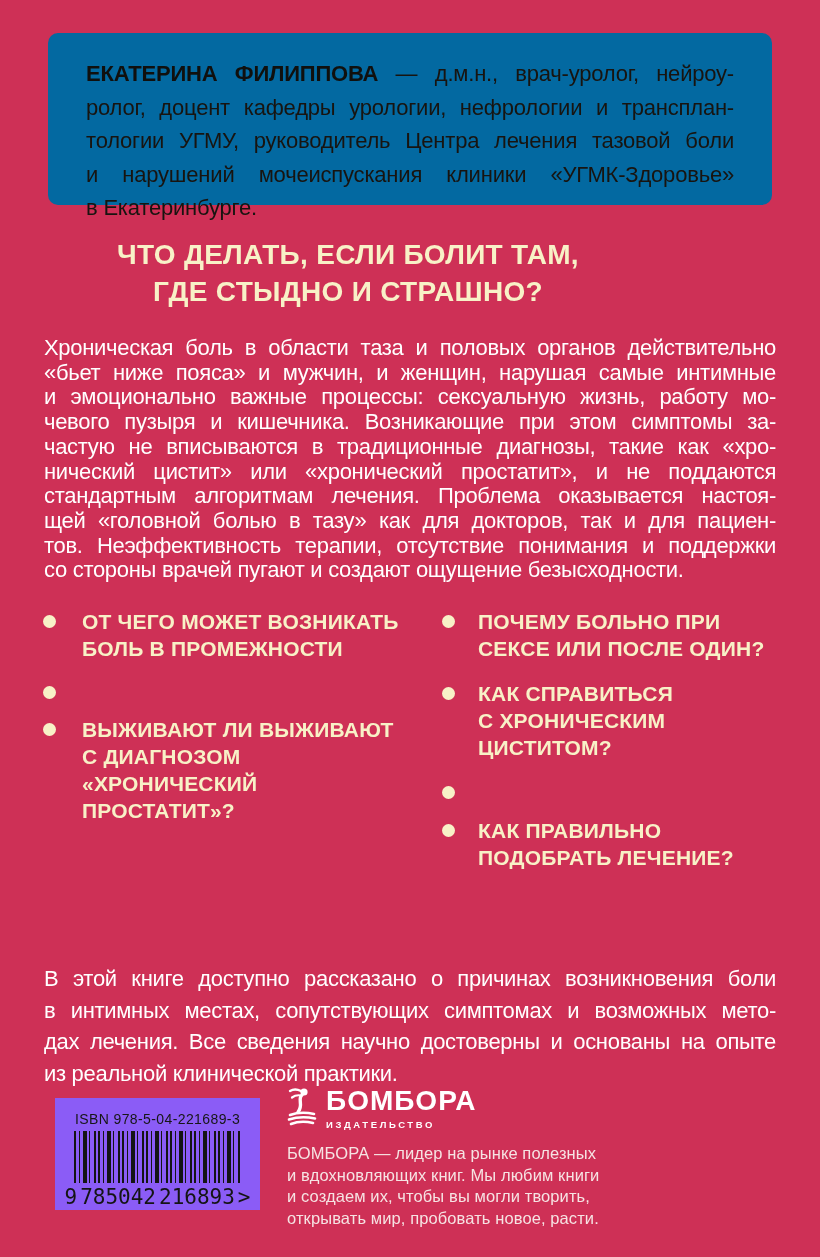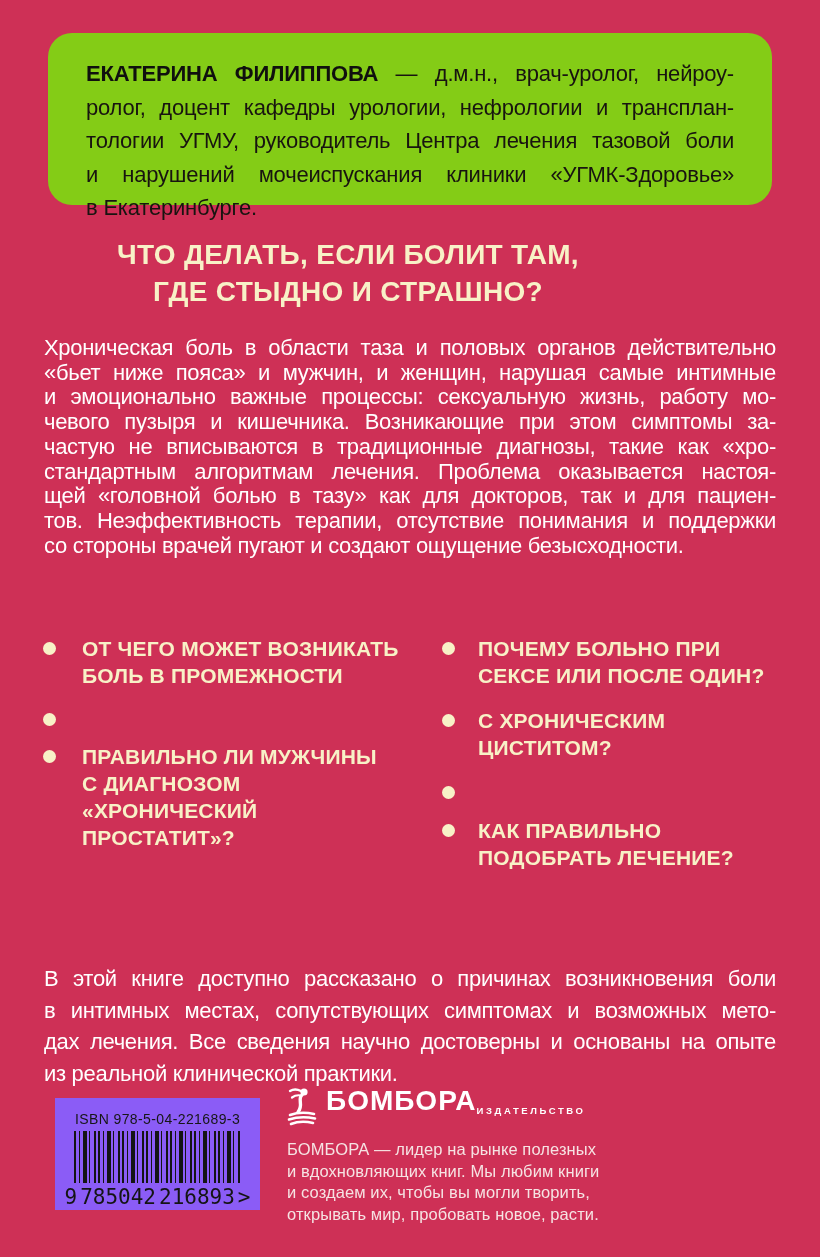--- a/index.html
+++ b/index.html
@@ -8,21 +8,21 @@
     background:#CE3056;
     font-family:"Liberation Sans", sans-serif;
     position:relative;
     overflow:hidden;
   }
   .page{position:absolute;inset:0;}
 
   
   .author-box{
     position:absolute;left:48px;top:33px;width:724px;height:172px;
-    background:#84cc16;border-radius:24px;box-sizing:border-box;
+    background:#0369a1;border-radius:10px;box-sizing:border-box;
     padding:24px 38px 0 38px;
   }
   .abox-line{
     font-size:22px;line-height:33.6px;color:#181410;
     letter-spacing:-0.2px;
     text-align:justify;text-align-last:justify;
   }
   .abox-line.last{text-align-last:left;}
   .abox-line strong{font-weight:bold;color:#10100e;}
 
@@ -34,21 +34,21 @@
   }
 
   
   .para{position:absolute;left:44px;width:732px;color:#ffffff;}
   .intro{top:336px;font-size:22px;line-height:24.7px;letter-spacing:-0.3px;}
   .outro{top:963px;font-size:22px;line-height:31.5px;letter-spacing:-0.3px;}
   .jline{text-align:justify;text-align-last:justify;}
   .jline.last{text-align-last:left;}
 
   
-  .q-col{position:absolute;top:635px;}
+  .q-col{position:absolute;top:608px;}
   .q-left{left:43px;width:375px;}
   .q-right{left:442px;width:335px;}
   .q-item{display:flex;margin-bottom:17px;}
   .q-right .q-item{margin-bottom:18px;}
   .q-dot{
     flex:none;width:13px;height:13px;border-radius:50%;
     background:#F8F1C7;margin-top:7px;margin-right:26px;
   }
   .q-right .q-dot{margin-right:23px;}
   .q-text{font-weight:bold;color:#F8F1C7;font-size:21px;line-height:27px;letter-spacing:0.2px;}
@@ -73,23 +73,23 @@
   .bc-digits{
     width:186px;display:flex;justify-content:space-between;align-items:baseline;
     font-family:"DejaVu Sans Mono", monospace;
     font-size:21px;color:#141414;margin-top:2px;
   }
 
   
   .publisher{position:absolute;left:287px;top:1086px;width:340px;}
   .logo-row{display:flex;align-items:flex-start;}
   .logo-icon{flex:none;width:30px;height:40px;margin-right:9px;}
-  .logo-text{display:flex;flex-direction:row;}
+  .logo-text{display:flex;flex-direction:column;}
   .logo-name{font-size:28px;font-weight:bold;color:#ffffff;line-height:30px;letter-spacing:1px;}
-  .logo-sub{font-size:9.5px;font-weight:bold;color:#ffffff;letter-spacing:2.6px;margin-top:19px;}
+  .logo-sub{font-size:9.5px;font-weight:bold;color:#ffffff;letter-spacing:2.6px;margin-top:3px;}
   .pub-desc{margin-top:13px;color:#F6E3E3;font-size:16.5px;line-height:21.7px;letter-spacing:0.1px;}
 </style>
 </head>
 <body>
 
 <div class="page">
 
   <div class="author-box">
     <div class="abox-line"><strong>ЕКАТЕРИНА ФИЛИППОВА</strong><span> — д.м.н., врач-уролог, нейроу-</span></div>
     <div class="abox-line">ролог, доцент кафедры урологии, нефрологии и трансплан-</div>
@@ -102,58 +102,60 @@
     <div>ЧТО ДЕЛАТЬ, ЕСЛИ БОЛИТ ТАМ,</div>
     <div>ГДЕ СТЫДНО И СТРАШНО?</div>
   </div>
 
   <div class="para intro">
     <div class="jline">Хроническая боль в области таза и половых органов действительно</div>
     <div class="jline">«бьет ниже пояса» и мужчин, и женщин, нарушая самые интимные</div>
     <div class="jline">и эмоционально важные процессы: сексуальную жизнь, работу мо-</div>
     <div class="jline">чевого пузыря и кишечника. Возникающие при этом симптомы за-</div>
     <div class="jline">частую не вписываются в традиционные диагнозы, такие как «хро-</div>
+    <div class="jline">нический цистит» или «хронический простатит», и не поддаются</div>
     <div class="jline">стандартным алгоритмам лечения. Проблема оказывается настоя-</div>
     <div class="jline">щей «головной болью в тазу» как для докторов, так и для пациен-</div>
     <div class="jline">тов. Неэффективность терапии, отсутствие понимания и поддержки</div>
     <div class="jline last">со стороны врачей пугают и создают ощущение безысходности.</div>
   </div>
 
   <div class="q-col q-left">
     <div class="q-item">
       <span class="q-dot"></span>
       <div class="q-text">
         <div>ОТ ЧЕГО МОЖЕТ ВОЗНИКАТЬ</div>
         <div>БОЛЬ В ПРОМЕЖНОСТИ</div>
       </div>
     </div>
     <div class="q-item">
       <span class="q-dot"></span>
     </div>
     <div class="q-item">
       <span class="q-dot"></span>
       <div class="q-text">
-        <div>ПРАВИЛЬНО ЛИ МУЖЧИНЫ</div>
+        <div>ВЫЖИВАЮТ ЛИ ВЫЖИВАЮТ</div>
         <div>С ДИАГНОЗОМ «ХРОНИЧЕСКИЙ</div>
         <div>ПРОСТАТИТ»?</div>
       </div>
     </div>
   </div>
 
   <div class="q-col q-right">
     <div class="q-item">
       <span class="q-dot"></span>
       <div class="q-text">
         <div>ПОЧЕМУ БОЛЬНО ПРИ</div>
         <div>СЕКСЕ ИЛИ ПОСЛЕ ОДИН?</div>
       </div>
     </div>
     <div class="q-item">
       <span class="q-dot"></span>
       <div class="q-text">
+        <div>КАК СПРАВИТЬСЯ</div>
         <div>С ХРОНИЧЕСКИМ</div>
         <div>ЦИСТИТОМ?</div>
       </div>
     </div>
     <div class="q-item">
       <span class="q-dot"></span>
     </div>
     <div class="q-item">
       <span class="q-dot"></span>
       <div class="q-text">

